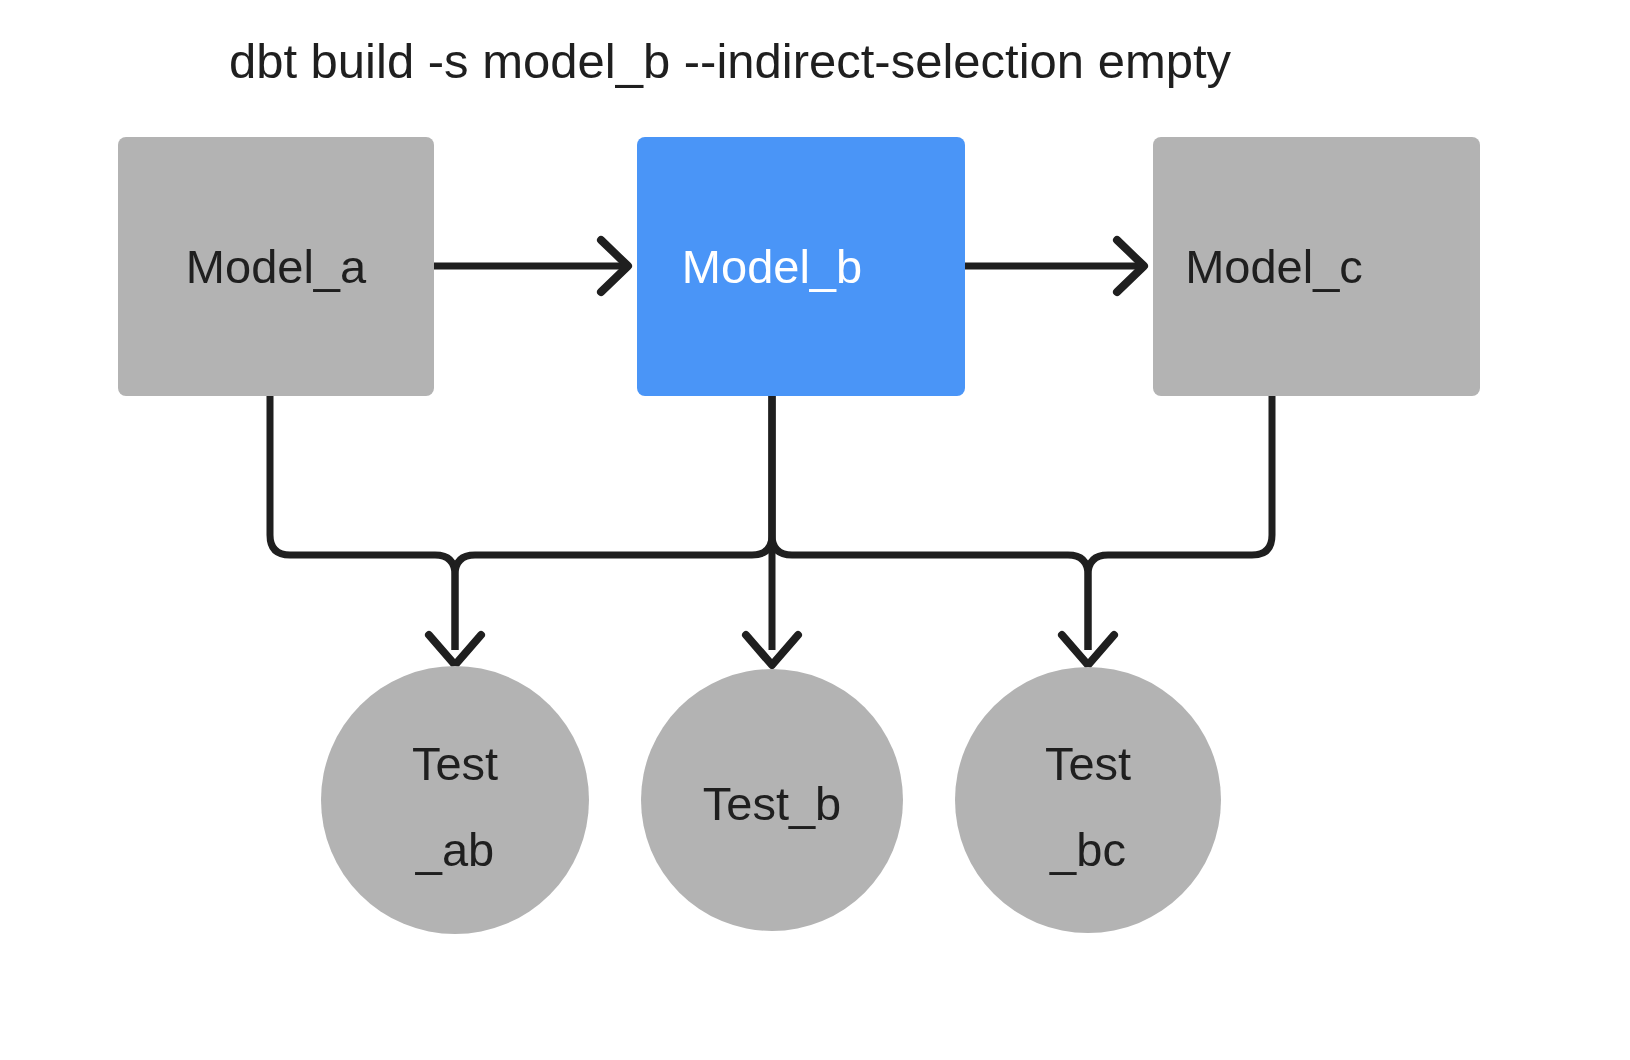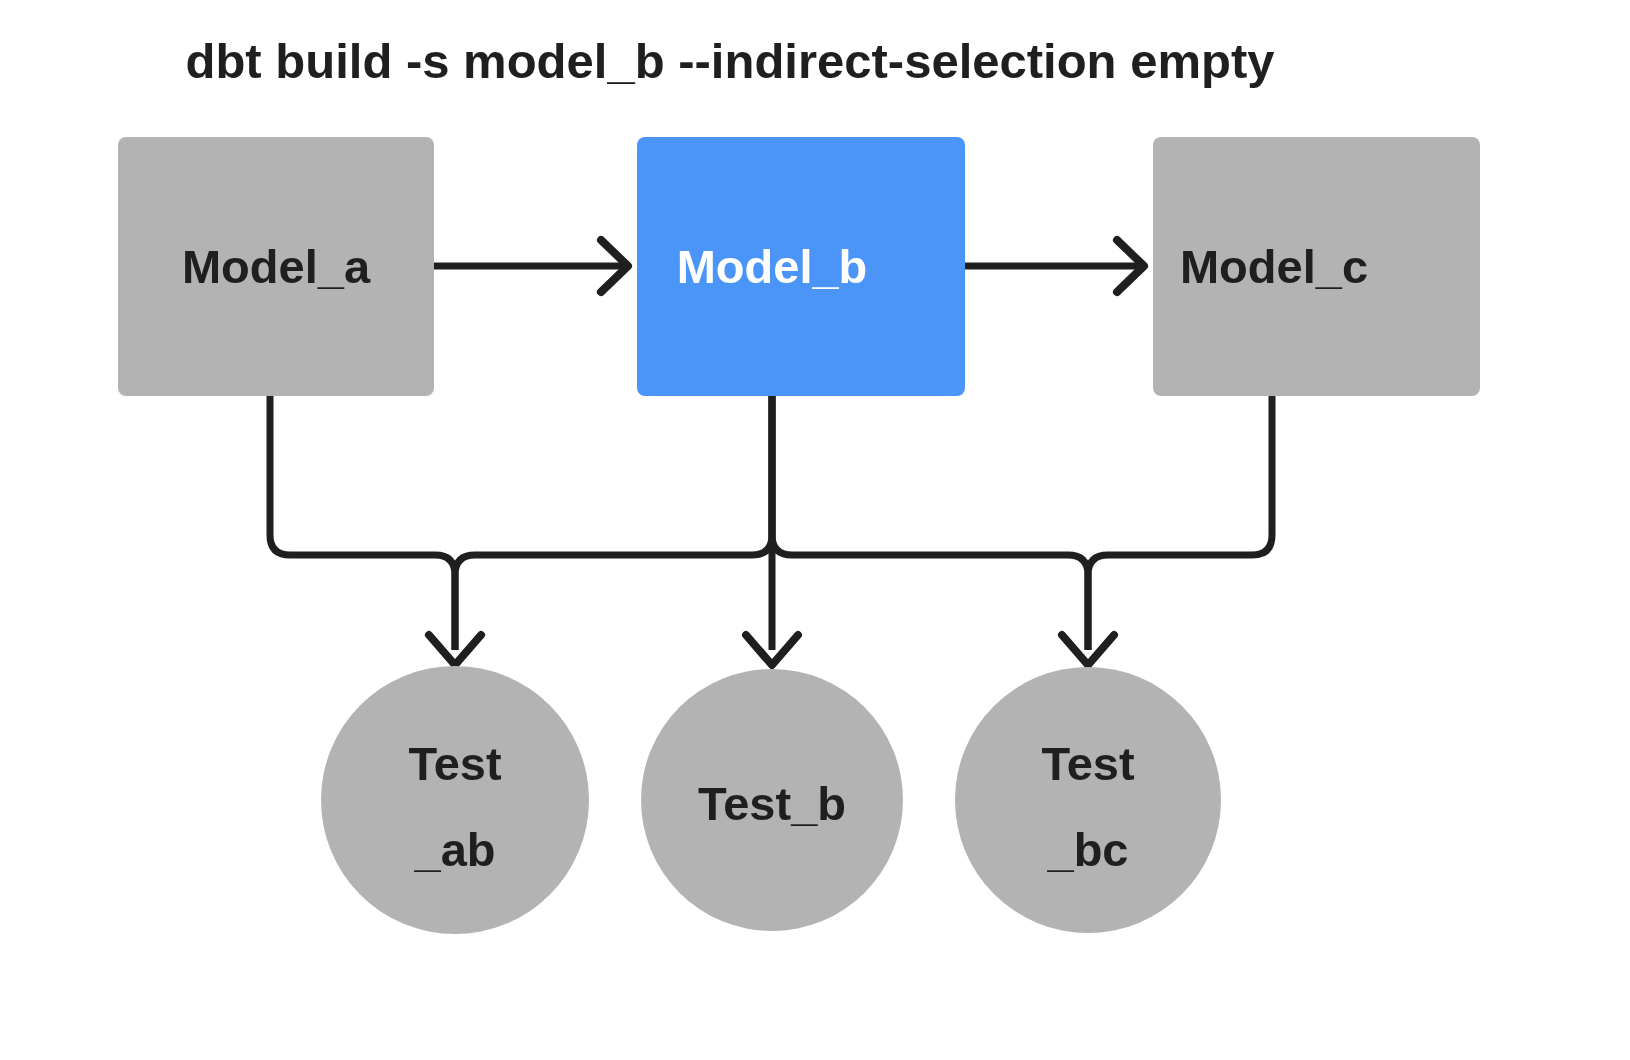--- a/index.html
+++ b/index.html
@@ -11,21 +11,20 @@
     width: 1630px;
     height: 1060px;
     font-family: "Liberation Sans", sans-serif;
     overflow: hidden;
   }
   #diagram-root {
     position: relative;
     width: 1630px;
     height: 864px;
     background: #ffffff;
-    font-weight: bold;
   }
   svg.canvas {
     position: absolute;
     inset: 0;
     width: 1630px;
     height: 1060px;
     display: block;
   }
   .node-box {
     stroke: none;

